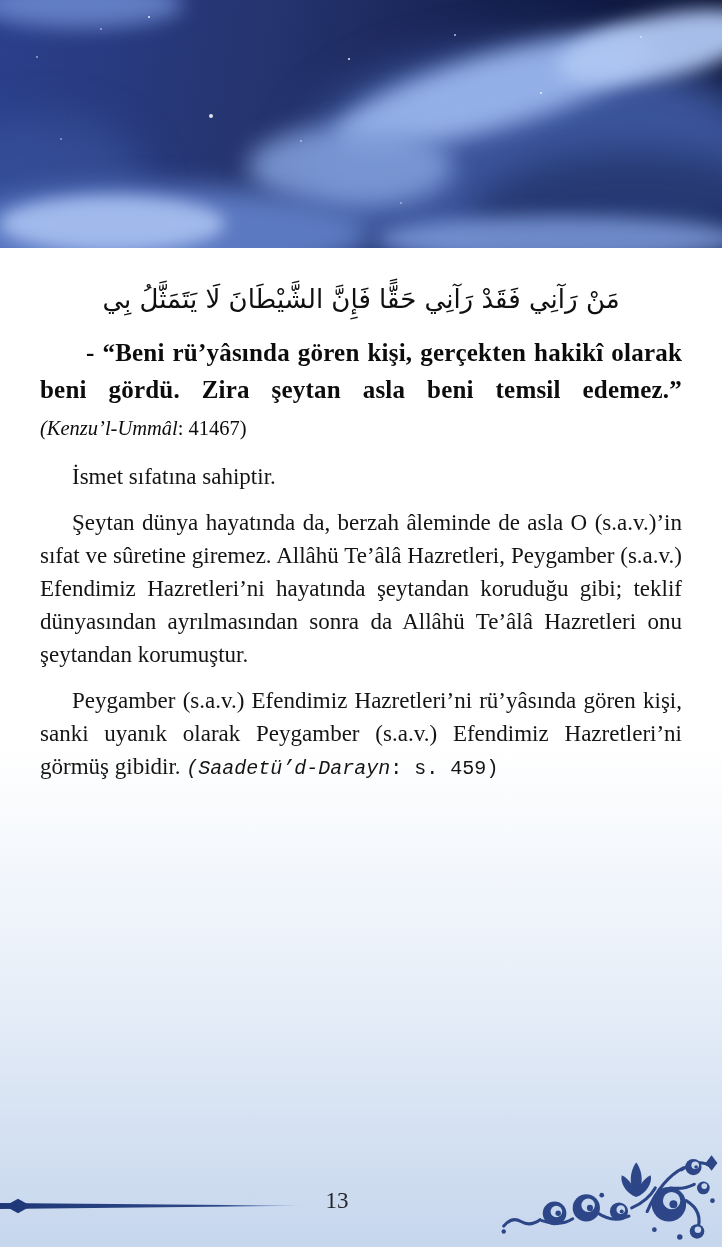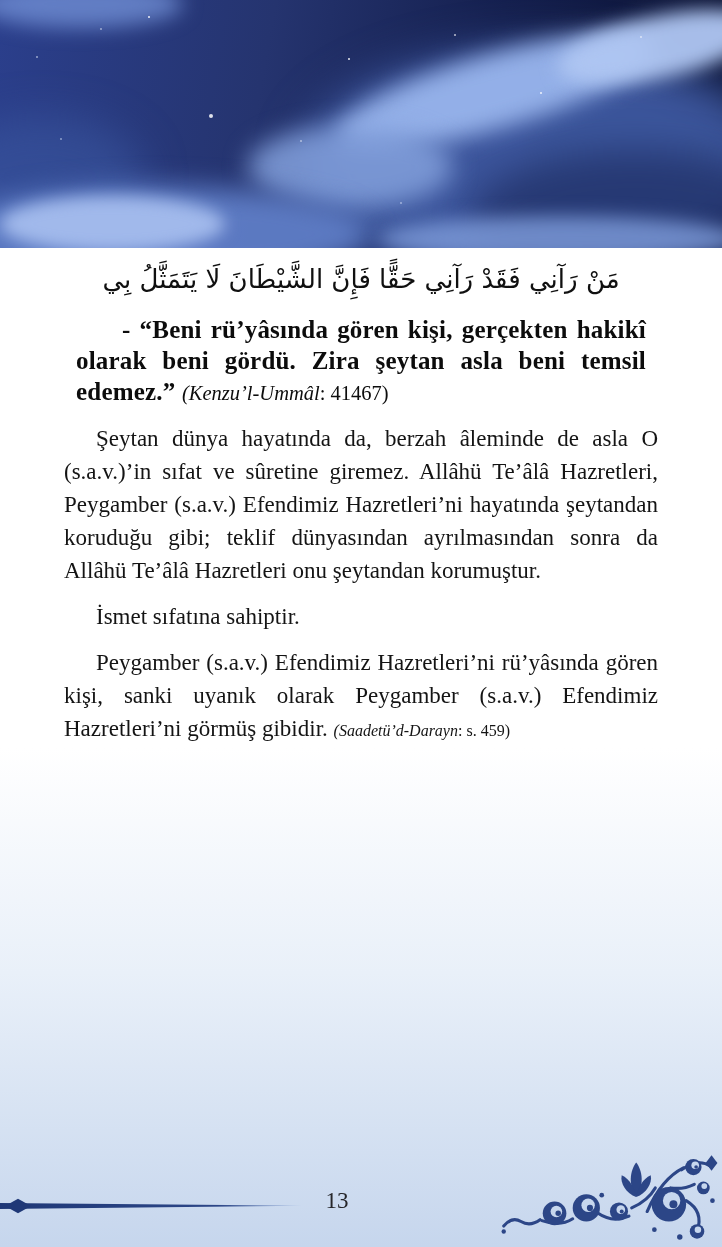--- a/index.html
+++ b/index.html
@@ -41,44 +41,44 @@
       62px 99px 0 1px rgba(255,255,255,.85),
       -88px 122px 0 0 rgba(220,232,252,.55),
       152px 124px 0 0 rgba(255,255,255,.5),
       492px 20px 0 0 rgba(255,255,255,.6),
       -48px 12px 0 0 rgba(255,255,255,.5),
       252px 186px 0 0 rgba(235,242,255,.5);
   }
 
   
   .text-body{
-    position:absolute;top:236px;left:0;width:722px;
-    padding:0 64px;box-sizing:border-box;
+    position:absolute;top:256px;left:0;width:722px;
+    padding:0 40px;box-sizing:border-box;
   }
   .arabic-line{
     margin:24px 0 0;
     text-align:center;
     direction:rtl;
     font-family:"DejaVu Sans",sans-serif;
     font-size:26px;line-height:1.5;color:#101010;
   }
   .hadith-bold{
-    margin:15px 12px 0;
-    font-size:25px;line-height:31px;font-weight:bold;
+    margin:15px 0 0;
+    font-size:25px;line-height:37px;font-weight:bold;
     text-align:justify;text-indent:46px;color:#0c0c0c;
     letter-spacing:.2px;
   }
   .cite{font-weight:normal;font-size:20.5px;letter-spacing:0;white-space:nowrap;}
   .cite .it{font-style:italic;}
   .body-para{
     margin:13px 0 0;
     font-size:23px;line-height:33px;
     text-align:justify;text-indent:32px;color:#141414;
   }
-  .body-para .cite{font-size:16px;}
+  .body-para .cite{font-size:20px;font-family:Liberation Mono, monospace;}
 
   
   .footer-rule{position:absolute;left:0;top:1195px;width:312px;height:22px;}
   .page-number{
     position:absolute;top:1188px;left:15px;width:644px;
     text-align:center;font-size:23px;color:#26262a;
   }
   .ornament{position:absolute;right:2px;top:1148px;width:222px;height:98px;}
 </style>
 </head>
@@ -100,23 +100,23 @@
     <div class="stars"></div>
   </div>
 
   <div class="text-body">
     <p class="arabic-line">مَنْ رَآنِي فَقَدْ رَآنِي حَقًّا فَإِنَّ الشَّيْطَانَ لَا يَتَمَثَّلُ بِي</p>
 
     <p class="hadith-bold"><span>- “Beni rü’yâsında gören kişi, gerçekten hakikî olarak beni gördü. Zira şeytan asla beni temsil edemez.”</span>
       <span class="cite"><span class="it">(Kenzu’l-Ummâl</span><span>: 41467)</span></span></p>
 
 
+    <p class="body-para">İsmet sıfatına sahiptir.</p>
+
     <p class="body-para">Şeytan dünya hayatında da, berzah âleminde de asla O (s.a.v.)’in sıfat ve sûretine giremez. Allâhü Te’âlâ Hazretleri, Peygamber (s.a.v.) Efendimiz Hazretleri’ni hayatında şeytandan koruduğu gibi; teklif dünyasından ayrılmasından sonra da Allâhü Te’âlâ Hazretleri onu şeytandan korumuştur.</p>
-
-    <p class="body-para">İsmet sıfatına sahiptir.</p>
 
     <p class="body-para"><span>Peygamber (s.a.v.) Efendimiz Hazretleri’ni rü’yâsında gören kişi, sanki uyanık olarak Peygamber (s.a.v.) Efendimiz Hazretleri’ni görmüş gibidir.</span>
       <span class="cite"><span class="it">(Saadetü’d-Darayn</span><span>: s. 459)</span></span></p>
   </div>
 
   <svg class="footer-rule" viewBox="0 0 312 22" xmlns="http://www.w3.org/2000/svg">
     <defs>
       <linearGradient id="ruleGrad" x1="0" y1="0" x2="1" y2="0">
         <stop offset="0" stop-color="#1f3877"></stop>
         <stop offset="0.72" stop-color="#2c4687"></stop>

